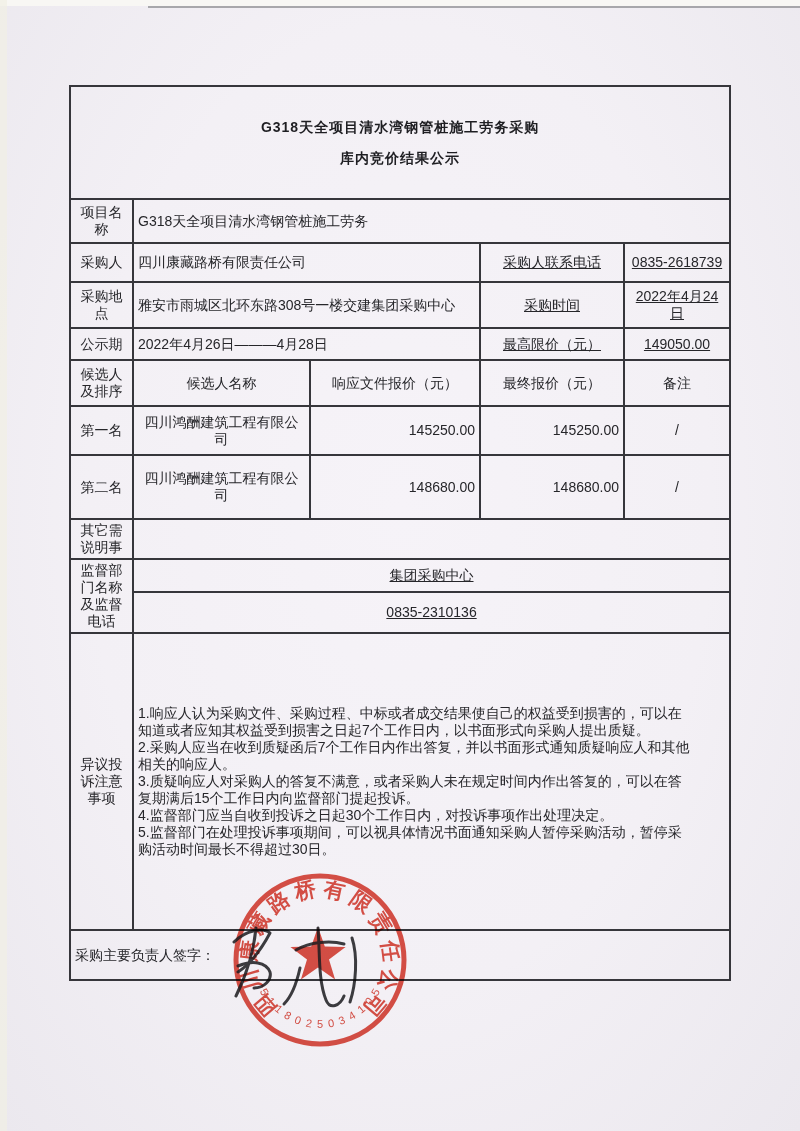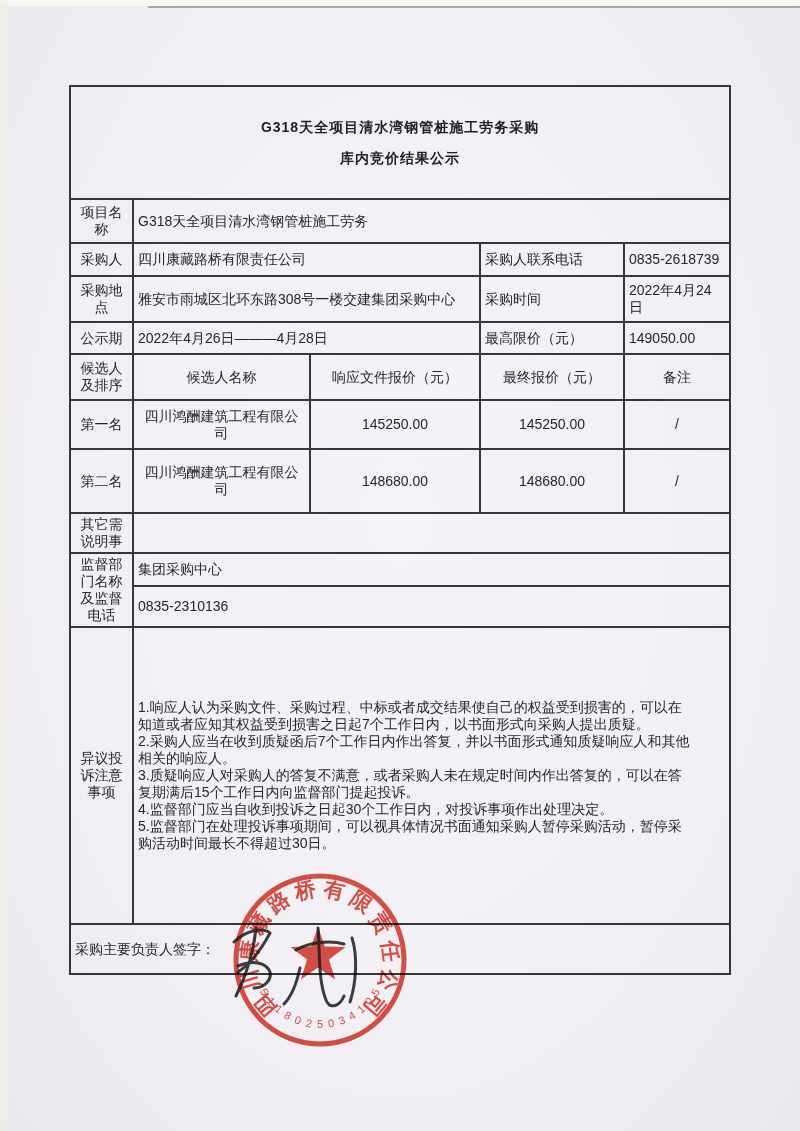--- a/index.html
+++ b/index.html
@@ -24,26 +24,26 @@
     font-size:14px;
     line-height:17px;
     padding:2px 4px;
     overflow:hidden;
     word-break:break-all;
   }
   .title-cell{text-align:center;}
   .title-line{font-size:14px;font-weight:bold;line-height:31px;letter-spacing:1px;color:#1e1e22;}
   td.lbl{text-align:center;padding:2px 3px;}
   td.val-left{text-align:left;padding-left:8px;}
-  td.val-center{}
+  td.val-center{text-align:center;text-decoration:underline;}
   td.small{font-size:13px;}
   td.head{text-align:center;font-size:14px;}
   td.rank{text-align:center;font-size:13px;}
   td.name{text-align:center;font-size:13px;padding:2px 2px;}
-  td.price{text-align:center;font-size:13px;}
+  td.price{text-align:right;font-size:13px;}
   td.remark{text-align:center;font-size:16px;}
   td.notice{
     text-align:left;font-size:14px;line-height:20px;
     padding:8px 8px 8px 9px;white-space:pre-line;vertical-align:middle;margin-top:24px;
   }
   td.sign{font-size:15px;padding-left:8px;}
 
   svg.overlay{
     position:absolute;left:0;top:0;width:800px;height:1131px;
     pointer-events:none;mix-blend-mode:multiply;
@@ -72,21 +72,21 @@
       <div class="title-line">G318天全项目清水湾钢管桩施工劳务采购</div>
       <div class="title-line">库内竞价结果公示</div>
     </td>
   </tr>
 
   <tr style="height:44px">
     <td class="lbl">项目名称</td>
     <td colspan="4" class="val-left">G318天全项目清水湾钢管桩施工劳务</td>
   </tr>
 
-  <tr style="height:33px">
+  <tr style="height:39px">
     <td class="lbl">采购人</td>
     <td colspan="2" class="val-left">四川康藏路桥有限责任公司</td>
     <td class="val-center">采购人联系电话</td>
     <td class="val-center small">0835-2618739</td>
   </tr>
 
   <tr style="height:46px">
     <td class="lbl">采购地点</td>
     <td colspan="2" class="val-left">雅安市雨城区北环东路308号一楼交建集团采购中心</td>
     <td class="val-center">采购时间</td>

